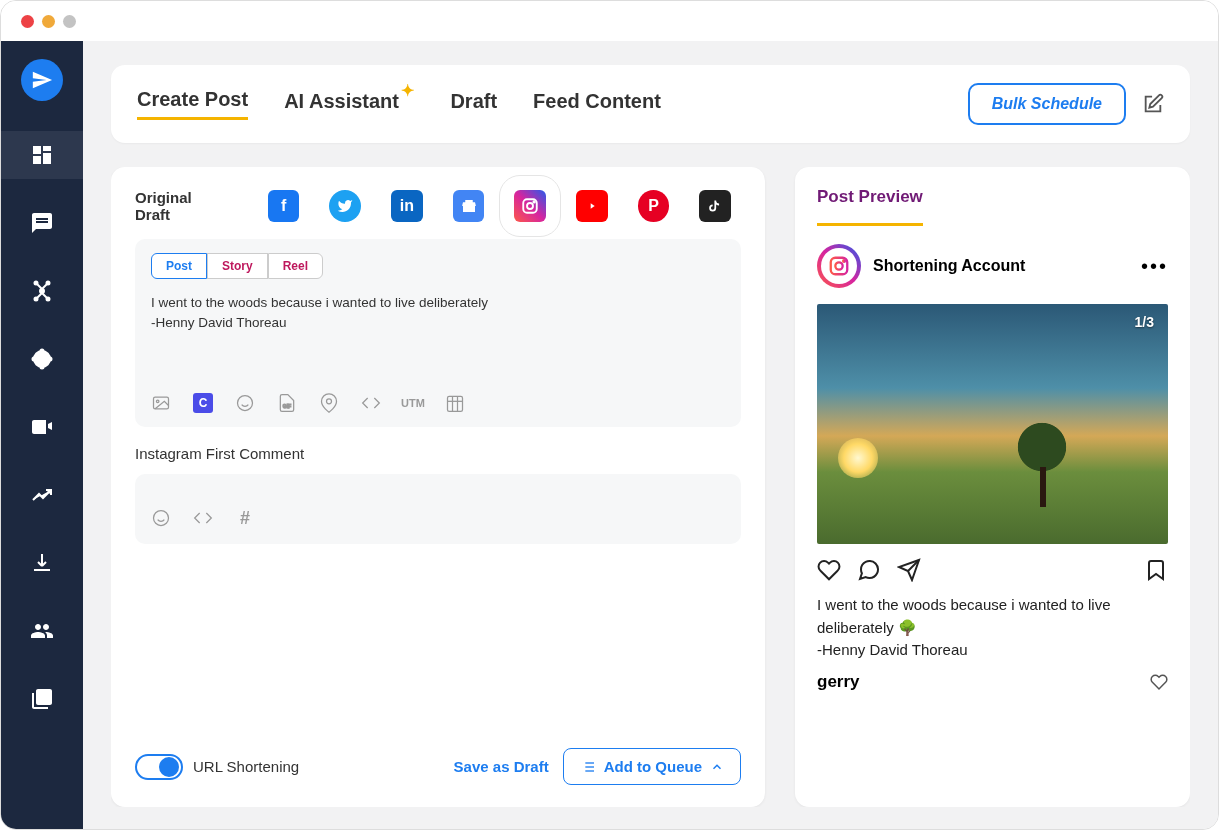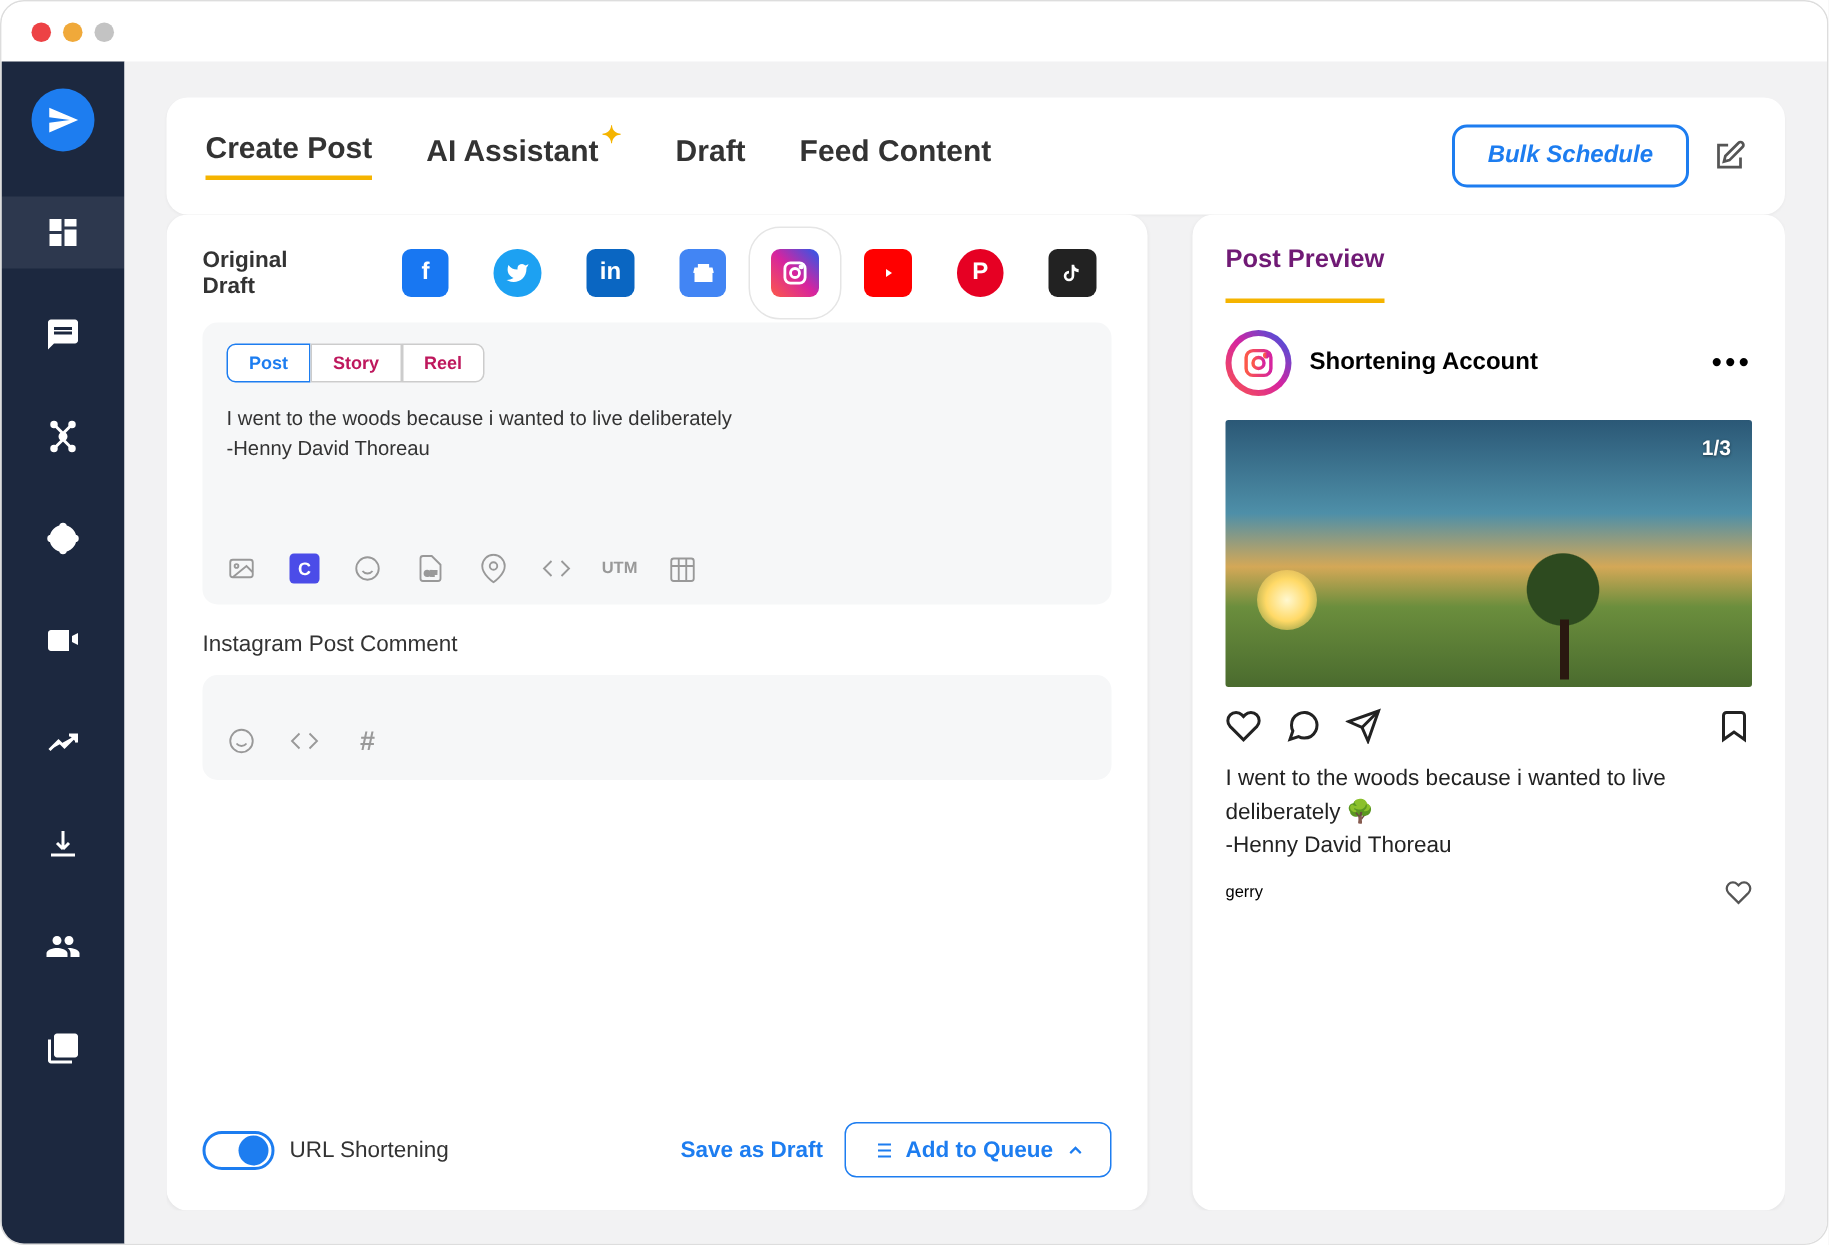--- a/index.html
+++ b/index.html
@@ -9,21 +9,21 @@
 .dot { width: 13px; height: 13px; border-radius: 50%; }
 .dot.red { background: #ed4245; }
 .dot.yellow { background: #f0a93a; }
 .dot.gray { background: #c3c3c3; }
 .app { display: flex; height: calc(830px - 40px); }
 .sidebar { width: 82px; background: #1c283f; display: flex; flex-direction: column; align-items: center; padding-top: 18px; gap: 20px; }
 .logo { width: 42px; height: 42px; border-radius: 50%; background: #1d7df0; display: flex; align-items: center; justify-content: center; margin-bottom: 10px; }
 .nav-item { width: 82px; height: 48px; display: flex; align-items: center; justify-content: center; cursor: pointer; }
 .nav-item.active { background: rgba(255,255,255,0.08); }
 .nav-icon { width: 24px; height: 24px; fill: #fff; }
-.main { flex: 1; background: #f2f2f3; padding: 24px 28px; display: flex; flex-direction: column; overflow: hidden; }
+.main { flex: 1; background: #f2f2f3; padding: 24px 28px; display: flex; flex-direction: column; gap: 24px; overflow: hidden; }
 .tabs-bar { background: #fff; border-radius: 14px; padding: 18px 26px; display: flex; align-items: center; box-shadow: 0 1px 2px rgba(0,0,0,0.04); }
 .tabs { display: flex; gap: 36px; align-items: center; }
 .tab { font-size: 20px; font-weight: 700; color: #333; cursor: pointer; padding-bottom: 6px; position: relative; }
 .tab.active { border-bottom: 3px solid #f5b400; }
 .sparkle { color: #f5b400; font-size: 16px; position: relative; top: -12px; margin-left: 2px; }
 .tabs-right { margin-left: auto; display: flex; gap: 16px; align-items: center; }
 .bulk-btn { border: 2px solid #1d7df0; color: #1d7df0; background: #fff; padding: 10px 22px; border-radius: 10px; font-weight: 700; font-size: 16px; cursor: pointer; font-style: italic; }
 .edit-icon { width: 22px; height: 22px; cursor: pointer; }
 .content-row { display: flex; gap: 30px; flex: 1; overflow: hidden; }
 .left-col { width: 654px; background: #fff; border-radius: 14px; padding: 22px 24px; box-shadow: 0 1px 3px rgba(0,0,0,0.06); display: flex; flex-direction: column; }
@@ -61,31 +61,31 @@
 .footer-actions { margin-left: auto; display: flex; gap: 14px; align-items: center; }
 .save-draft { color: #1d7df0; font-weight: 700; font-size: 15px; cursor: pointer; }
 .queue-btn { border: 1.5px solid #1d7df0; color: #1d7df0; background: #fff; padding: 9px 16px; border-radius: 8px; font-weight: 700; font-size: 15px; cursor: pointer; display: flex; align-items: center; gap: 8px; }
 .right-col { flex: 1; background: #fff; border-radius: 14px; padding: 20px 22px; box-shadow: 0 1px 3px rgba(0,0,0,0.06); }
 .preview-title { font-size: 17px; font-weight: 800; color: #701a75; border-bottom: 3px solid #f5b400; display: inline-block; padding-bottom: 16px; margin-bottom: 18px; }
 .ig-header { display: flex; align-items: center; gap: 12px; margin-bottom: 16px; }
 .ig-avatar { width: 44px; height: 44px; border-radius: 50%; background: linear-gradient(45deg,#fd5949,#d6249f,#285AEB); display: flex; align-items: center; justify-content: center; }
 .ig-avatar-inner { width: 36px; height: 36px; border-radius: 50%; background: #fff; display: flex; align-items: center; justify-content: center; }
 .ig-name { font-weight: 700; font-size: 16px; }
 .ig-dots { margin-left: auto; font-size: 20px; cursor: pointer; letter-spacing: 2px; }
-.preview-img { width: 100%; height: 178px; border-radius: 2px; position: relative; overflow: hidden; background: linear-gradient(to bottom, #2b5876 0%, #4e8fa8 35%, #d4a857 55%, #6b8e3d 70%, #4a6b2e 100%); }
+.preview-img { width: 100%; height: 240px; border-radius: 2px; position: relative; overflow: hidden; background: linear-gradient(to bottom, #2b5876 0%, #4e8fa8 35%, #d4a857 55%, #6b8e3d 70%, #4a6b2e 100%); }
 .tree { position: absolute; right: 28%; top: 48%; width: 56px; height: 56px; background: radial-gradient(circle, #2d4a1f 60%, transparent 62%); border-radius: 50%; }
 .tree::after { content: ''; position: absolute; left: 47%; top: 85%; width: 6px; height: 40px; background: #2a1810; }
 .sun { position: absolute; left: 6%; top: 56%; width: 40px; height: 40px; background: radial-gradient(circle, #fff8d0, #ffd966, transparent); border-radius: 50%; }
 .img-count { position: absolute; top: 10px; right: 14px; color: #fff; font-weight: 600; font-size: 14px; text-shadow: 0 1px 2px rgba(0,0,0,0.5); }
 .ig-actions { display: flex; gap: 16px; margin-top: 14px; align-items: center; }
 .ig-icon { width: 24px; height: 24px; cursor: pointer; }
 .ig-save { margin-left: auto; }
 .ig-caption { font-size: 15px; color: #222; margin-top: 12px; line-height: 1.5; }
 .ig-comment-row { display: flex; align-items: center; margin-top: 10px; gap: 6px; }
-.ig-user { font-weight: 400; font-size: 11px; }
+.ig-user { font-weight: 700; font-size: 17px; }
 .ig-tags { color: #999; font-size: 15px; flex: 1; white-space: nowrap; overflow: hidden; text-overflow: ellipsis; }
 .ig-heart-sm { width: 18px; height: 18px; margin-left: auto; }
 </style>
 </head>
 <body>
 
 <div class="window">
   <div class="titlebar">
     <div class="dot red"></div>
     <div class="dot yellow"></div>
@@ -262,21 +262,21 @@
                   <svg width="20" height="20" viewBox="0 0 24 24" fill="none" stroke="#999" stroke-width="1.5">
                     <rect x="3" y="4" width="18" height="18" rx="2"></rect>
                     <line x1="3" y1="10" x2="21" y2="10"></line>
                     <line x1="9" y1="4" x2="9" y2="22"></line>
                     <line x1="15" y1="4" x2="15" y2="22"></line>
                   </svg>
                 </span>
             </div>
           </div>
 
-          <div class="section-label">Instagram Post Comment</div>
+          <div class="section-label">Instagram First Comment</div>
           <div class="comment-box">
             <div class="comment-tools">
               <span class="tool">
                   <svg width="20" height="20" viewBox="0 0 24 24" fill="none" stroke="#999" stroke-width="1.5">
                     <circle cx="12" cy="12" r="9"></circle>
                     <path d="M8 14s1.5 2 4 2 4-2 4-2M9 9h.01M15 9h.01"></path>
                   </svg>
                 </span>
               <span class="tool">
                   <svg width="20" height="20" viewBox="0 0 24 24" fill="none" stroke="#999" stroke-width="1.5">

